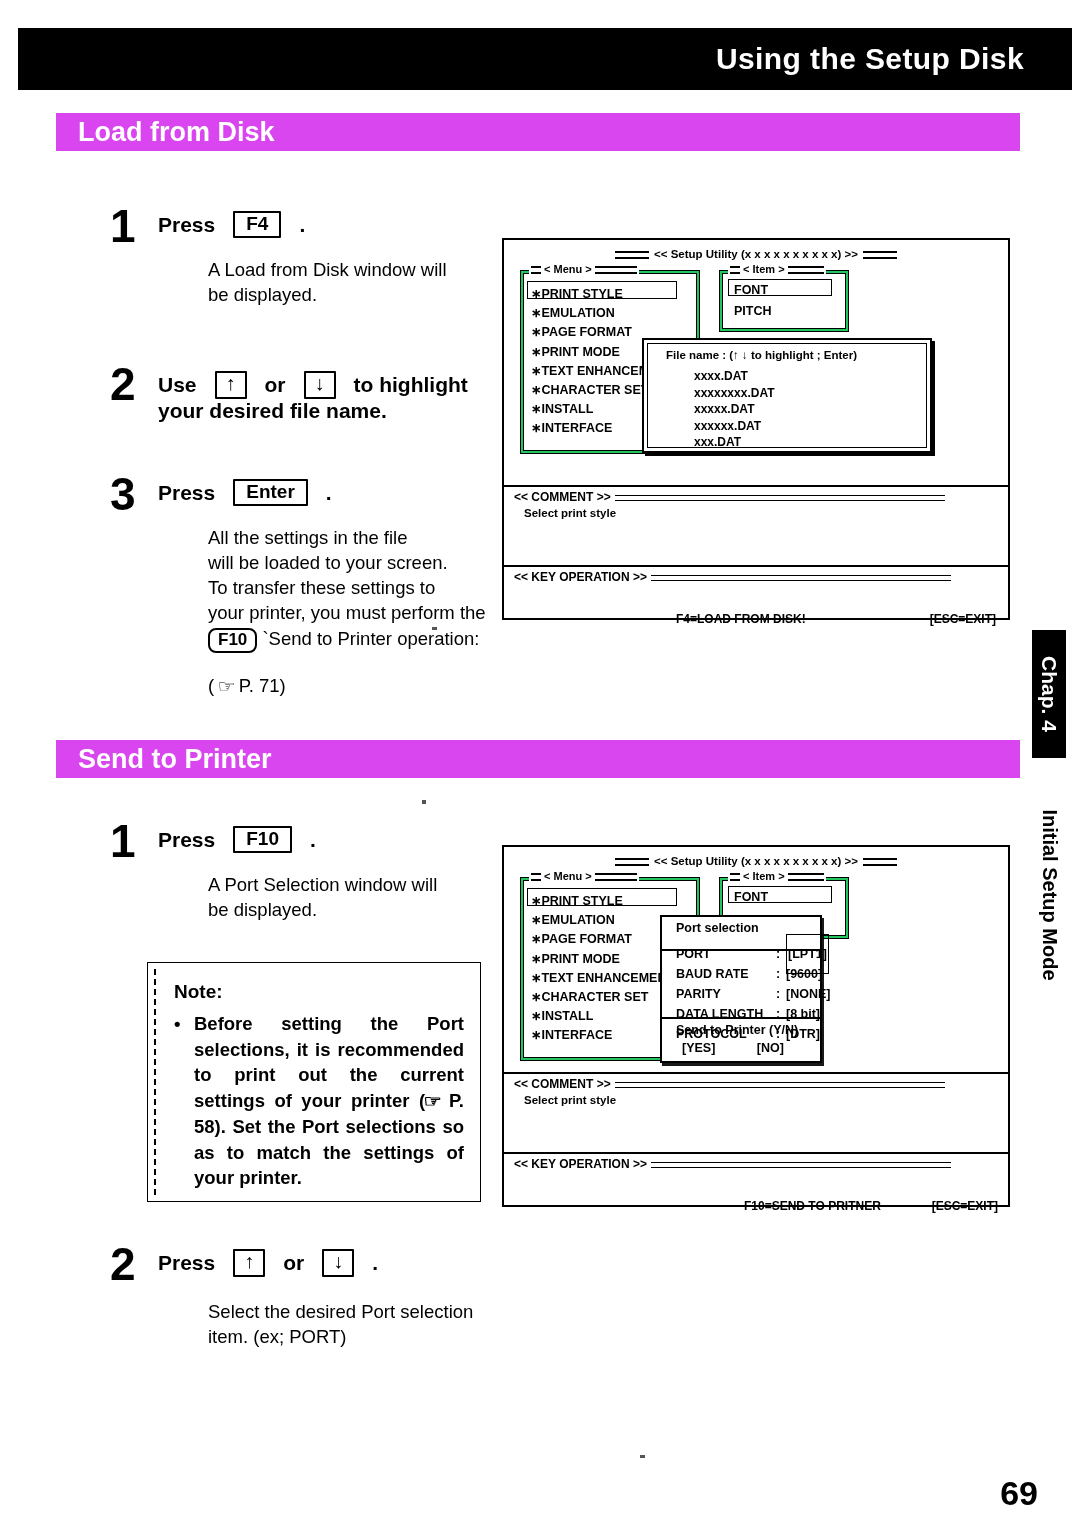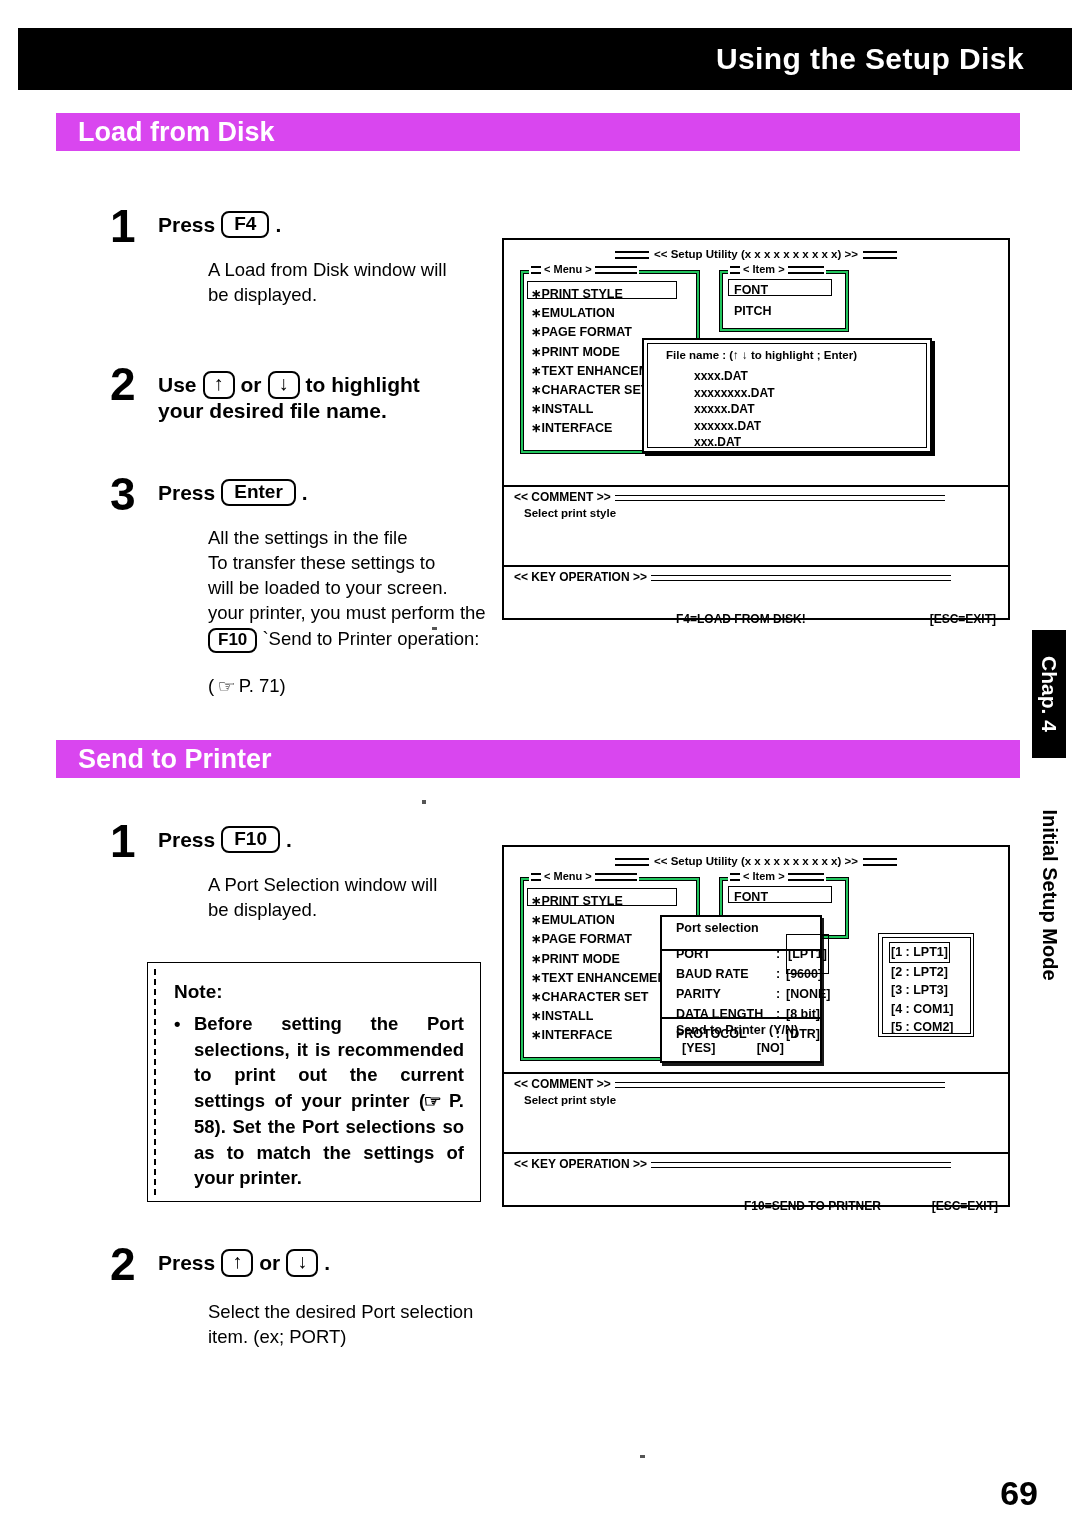--- a/index.html
+++ b/index.html
@@ -38,31 +38,31 @@
   
   .step{position:absolute;}
   .step-num{
     position:absolute;left:0;top:0;
     font-size:46px;font-weight:bold;line-height:42px;
     font-family:"Liberation Sans", sans-serif;
   }
   .step-head{
     position:absolute;left:48px;top:6px;
     font-size:21px;font-weight:bold;white-space:nowrap;
-    display:flex;align-items:center;gap:6px;
+    display:flex;align-items:center;gap:18px;
   }
   .step-body{
     position:absolute;left:98px;
     font-size:18.5px;line-height:25px;
   }
 
   
   .key{
     display:inline-block;
-    border:2.5px solid #000;border-radius:8px;
+    border:2.5px solid #000;border-radius:1px;
     padding:1px 11px 2px 11px;
     font-size:19px;font-weight:bold;line-height:20px;
     background:#fff;vertical-align:middle;
   }
   .key.arrow{padding:1px 9px 2px 9px;font-size:17px;}
   .key.small{font-size:17px;padding:0px 8px 1px 8px;border-width:2px;border-radius:8px;}
   .arrow-glyph{font-size:20px;line-height:18px;display:inline-block;}
 
   .hand{font-size:17px;letter-spacing:-1px;display:inline-block;transform:scaleX(1.2);}
 
@@ -278,22 +278,22 @@
 
 <div class="step" style="left:110px;top:473px;width:400px;">
   <div class="step-num">3</div>
   <div class="step-head">
     <span>Press</span>
     <span class="key">Enter</span>
     <span>.</span>
   </div>
   <div class="step-body" style="top:52px;">
     <div>All the settings in the file</div>
+    <div>will be loaded to your screen.</div>
     <div>To transfer these settings to</div>
-    <div>will be loaded to your screen.</div>
     <div>your printer, you must perform the</div>
     <div style="margin-top:1px;">
       <span class="key small">F10</span>
       <span>`Send to Printer operation:</span>
     </div>
     <div style="margin-top:20px;">
       <span>(</span>
       <span class="hand">☞</span>
       <span>P. 71)</span>
     </div>
@@ -440,30 +440,20 @@
     </div>
     <div class="psend">
       <div class="l1">Send to Printer (Y/N)</div>
       <div class="l2">
         <span>[YES]</span>
         <span class="no">[NO]</span>
       </div>
     </div>
   </div>
 
-  <div class="lptbox" style="left:374px;top:86px;width:96px;height:104px;">
-    <div class="inner"></div>
-    <div class="lptlist">
-      <div><span class="first">[1 : LPT1]</span></div>
-      <div>[2 : LPT2]</div>
-      <div>[3 : LPT3]</div>
-      <div>[4 : COM1]</div>
-      <div>[5 : COM2]</div>
-    </div>
-  </div>
 
   <div class="strip" style="top:225px;height:80px;">
     <div class="hd">
       <span>&lt;&lt;  COMMENT  &gt;&gt;</span><span class="rule"></span>
     </div>
     <div class="sub">Select print style</div>
   </div>
 
   <div class="strip" style="top:305px;bottom:0;">
     <div class="hd">

